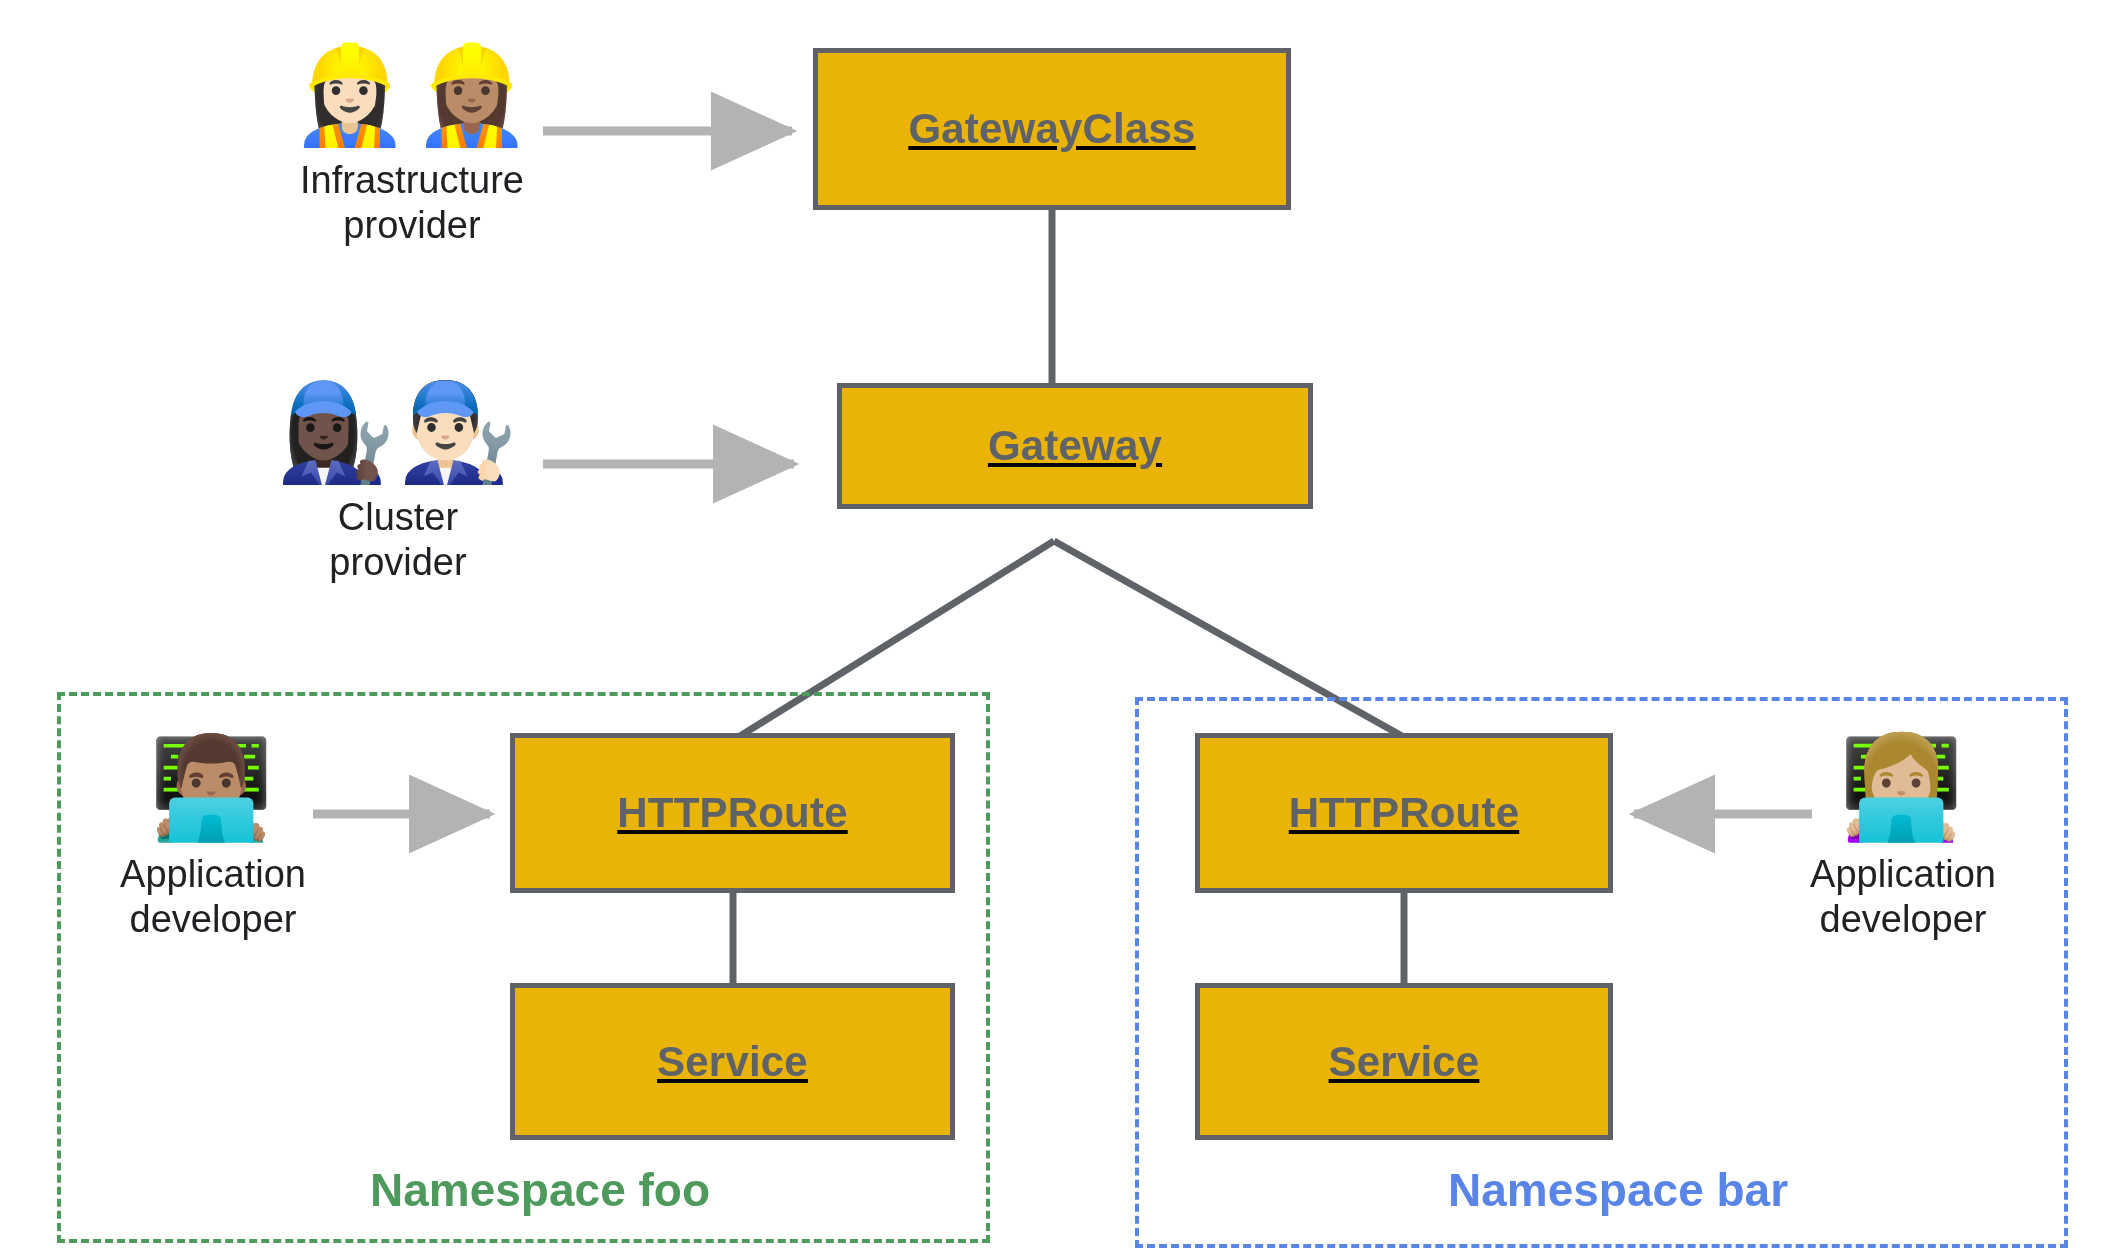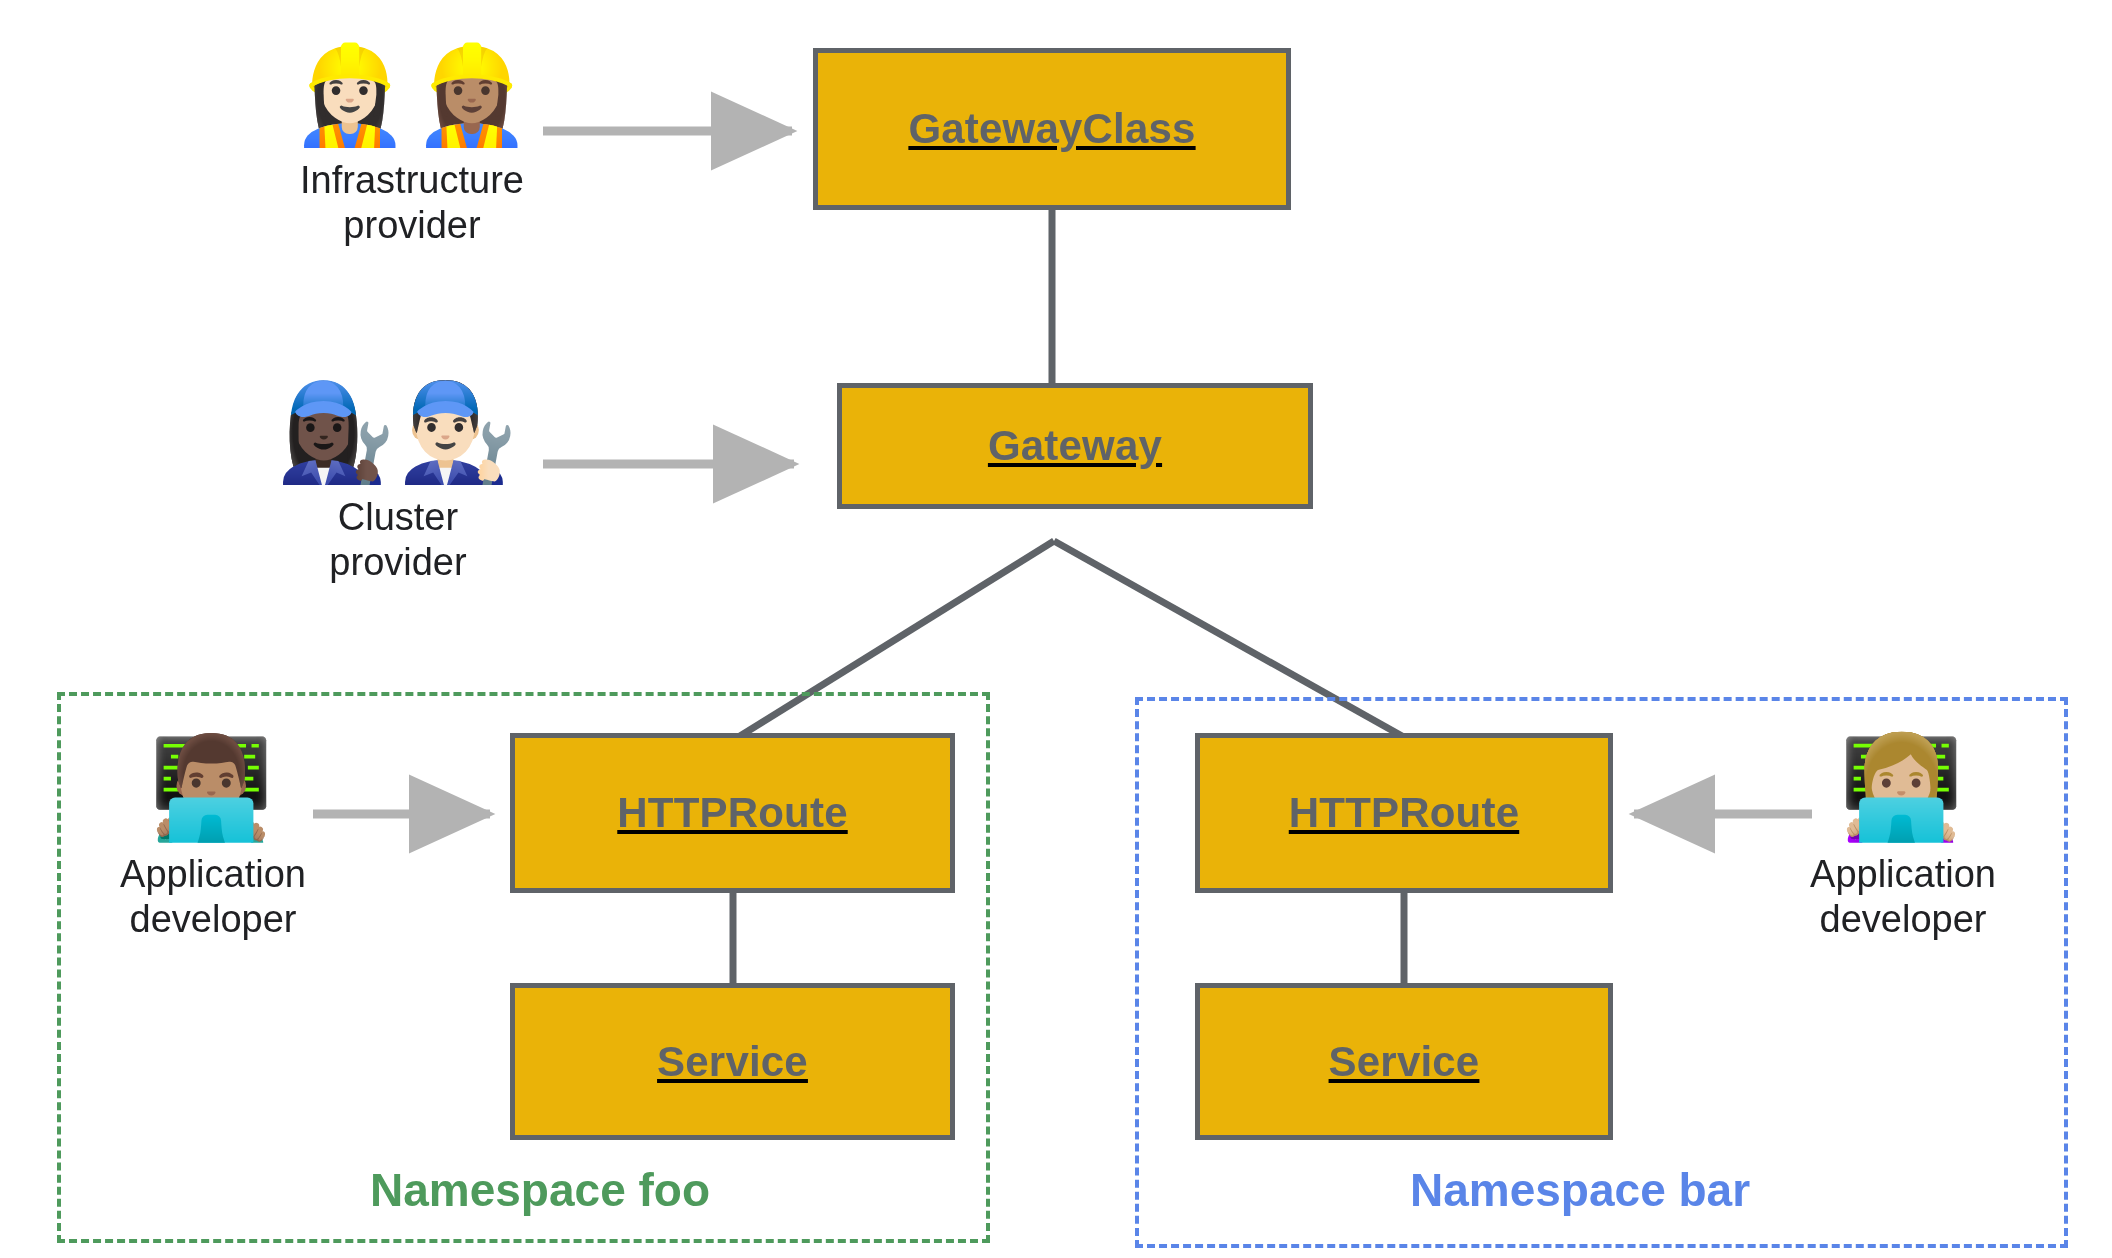--- a/index.html
+++ b/index.html
@@ -120,21 +120,21 @@
     <line x1="543" y1="131" x2="792" y2="131" stroke="#b3b3b3" stroke-width="9" marker-end="url(#arrowRight)"></line>
     <line x1="543" y1="464" x2="794" y2="464" stroke="#b3b3b3" stroke-width="9" marker-end="url(#arrowRight)"></line>
     <line x1="313" y1="814" x2="490" y2="814" stroke="#b3b3b3" stroke-width="9" marker-end="url(#arrowRight)"></line>
     <line x1="1812" y1="814" x2="1634" y2="814" stroke="#b3b3b3" stroke-width="9" marker-end="url(#arrowLeft)"></line>
   </svg>
 
   <div class="namespace-box ns-green" style="left:57px; top:692px; width:933px; height:551px;"></div>
   <div class="namespace-caption cap-green" style="left:370px; top:1163px;">Namespace foo</div>
 
   <div class="namespace-box ns-blue" style="left:1135px; top:697px; width:933px; height:551px;"></div>
-  <div class="namespace-caption cap-blue" style="left:1410px; top:1163px;">Namespace bar</div>
+  <div class="namespace-caption cap-blue" style="left:1448px; top:1163px;">Namespace bar</div>
 
   <div class="node-box" style="left:813px; top:48px; width:478px; height:162px;">
     <span class="node-label">GatewayClass</span>
   </div>
 
   <div class="node-box" style="left:815px; top:383px; width:476px; height:126px;margin-left:22px;">
     <span class="node-label">Gateway</span>
   </div>
 
   <div class="node-box" style="left:510px; top:733px; width:445px; height:160px;">

